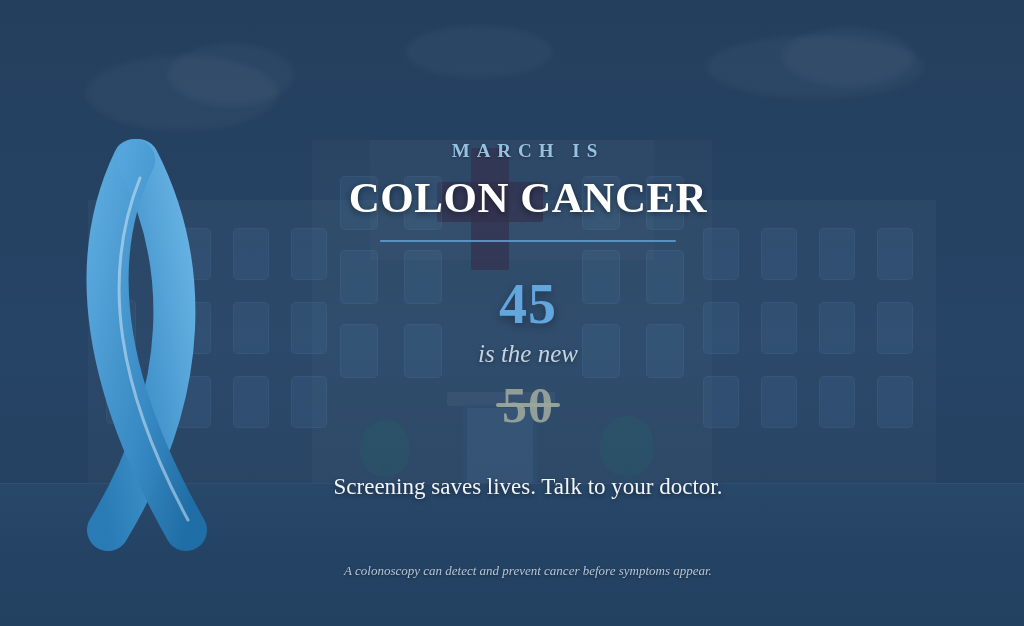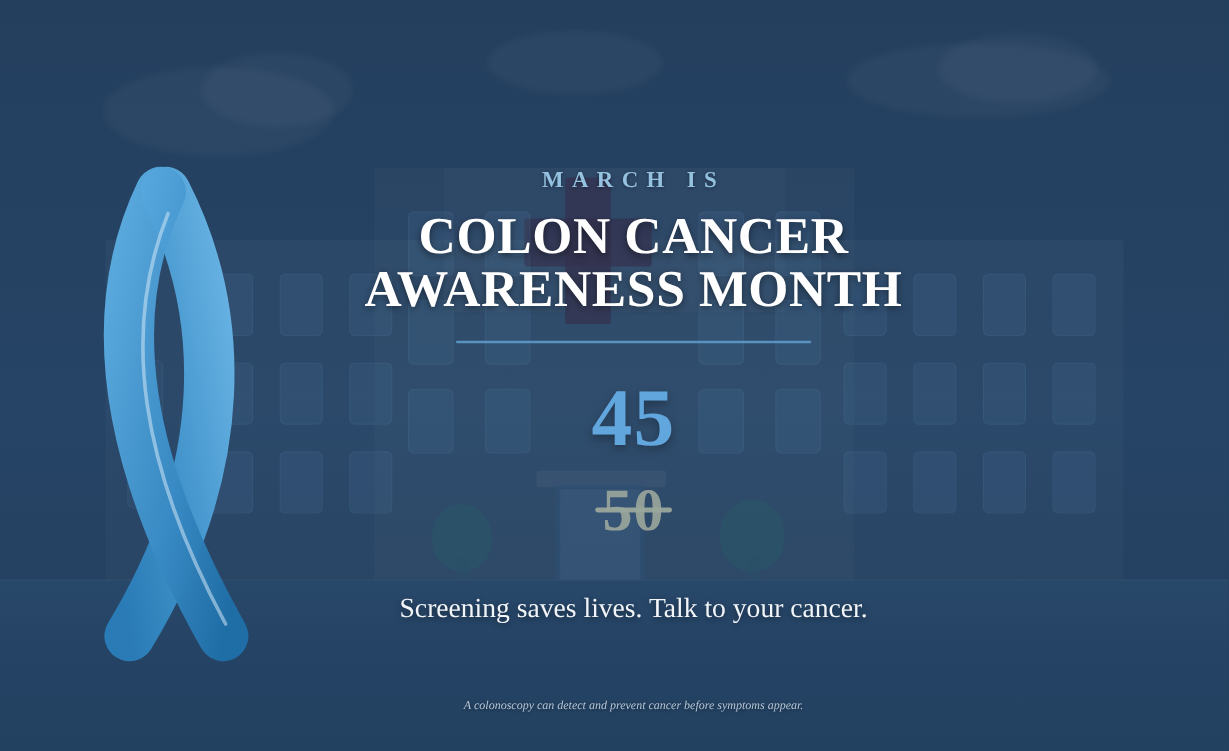--- a/index.html
+++ b/index.html
@@ -98,21 +98,21 @@
     color:#ffffff;letter-spacing:.5px;
     text-shadow:0 2px 6px rgba(0,0,0,.45);
   }
   .headline .l2{display:block;}
   .rule{
     margin-top:20px;width:296px;height:2px;
     background:#5f9fd0;opacity:.85;border-radius:1px;
   }
   .bignum{
     margin-top:22px;
-    font-size:68px;line-height:80px;font-weight:bold;
+    font-size:56px;line-height:80px;font-weight:bold;
     color:#62a6de;letter-spacing:1px;
     text-shadow:0 3px 8px rgba(0,0,0,.30);
   }
   .isthenew{
     margin-top:-4px;
     font-size:25px;font-style:italic;
     color:#c3d3e0;
     text-shadow:0 1px 4px rgba(0,0,0,.35);
   }
   .oldnum-wrap{
@@ -128,21 +128,21 @@
     background:#9aa69c;opacity:.95;transform:translateY(-2px);
     border-radius:2px;
   }
   .tagline{
     margin-top:42px;
     font-size:23px;color:#f2f5f8;
     text-shadow:0 2px 5px rgba(0,0,0,.45);
   }
   .subnote{
     margin-top:63px;
-    font-size:10px;font-style:italic;color:#b6c6d6;
+    font-size:13px;font-style:italic;color:#b6c6d6;
     text-shadow:0 1px 3px rgba(0,0,0,.35);
   }
   .credit{
     margin-top:22px;
     font-family:"Liberation Sans", sans-serif;
     font-size:12px;color:#7d93ab;letter-spacing:.2px;
   }
 </style>
 </head>
 <body>
@@ -245,32 +245,32 @@
       <path d="M80,40 C40,140 58,252 128,382" stroke="#cfe6f6" stroke-width="3" stroke-linecap="round" fill="none" opacity="0.55"></path>
     </svg>
   </div>
 
   <div class="content">
 
     <div class="kicker">MARCH IS</div>
 
     <div class="headline">
       <span class="l1">COLON CANCER</span>
-      <span class="l2">AWARENESS MONTH</span>
     </div>
 
     <div class="rule"></div>
 
     <div class="bignum">45</div>
 
+    <div class="isthenew">is the new</div>
 
     <div class="oldnum-wrap">
       <span class="oldnum">50</span>
       <span class="strike"></span>
     </div>
 
-    <div class="tagline">Screening saves lives. Talk to your cancer.</div>
+    <div class="tagline">Screening saves lives. Talk to your doctor.</div>
 
     <div class="subnote">A colonoscopy can detect and prevent cancer before symptoms appear.</div>
 
   </div>
 
 </div>
 
 </body></html>

